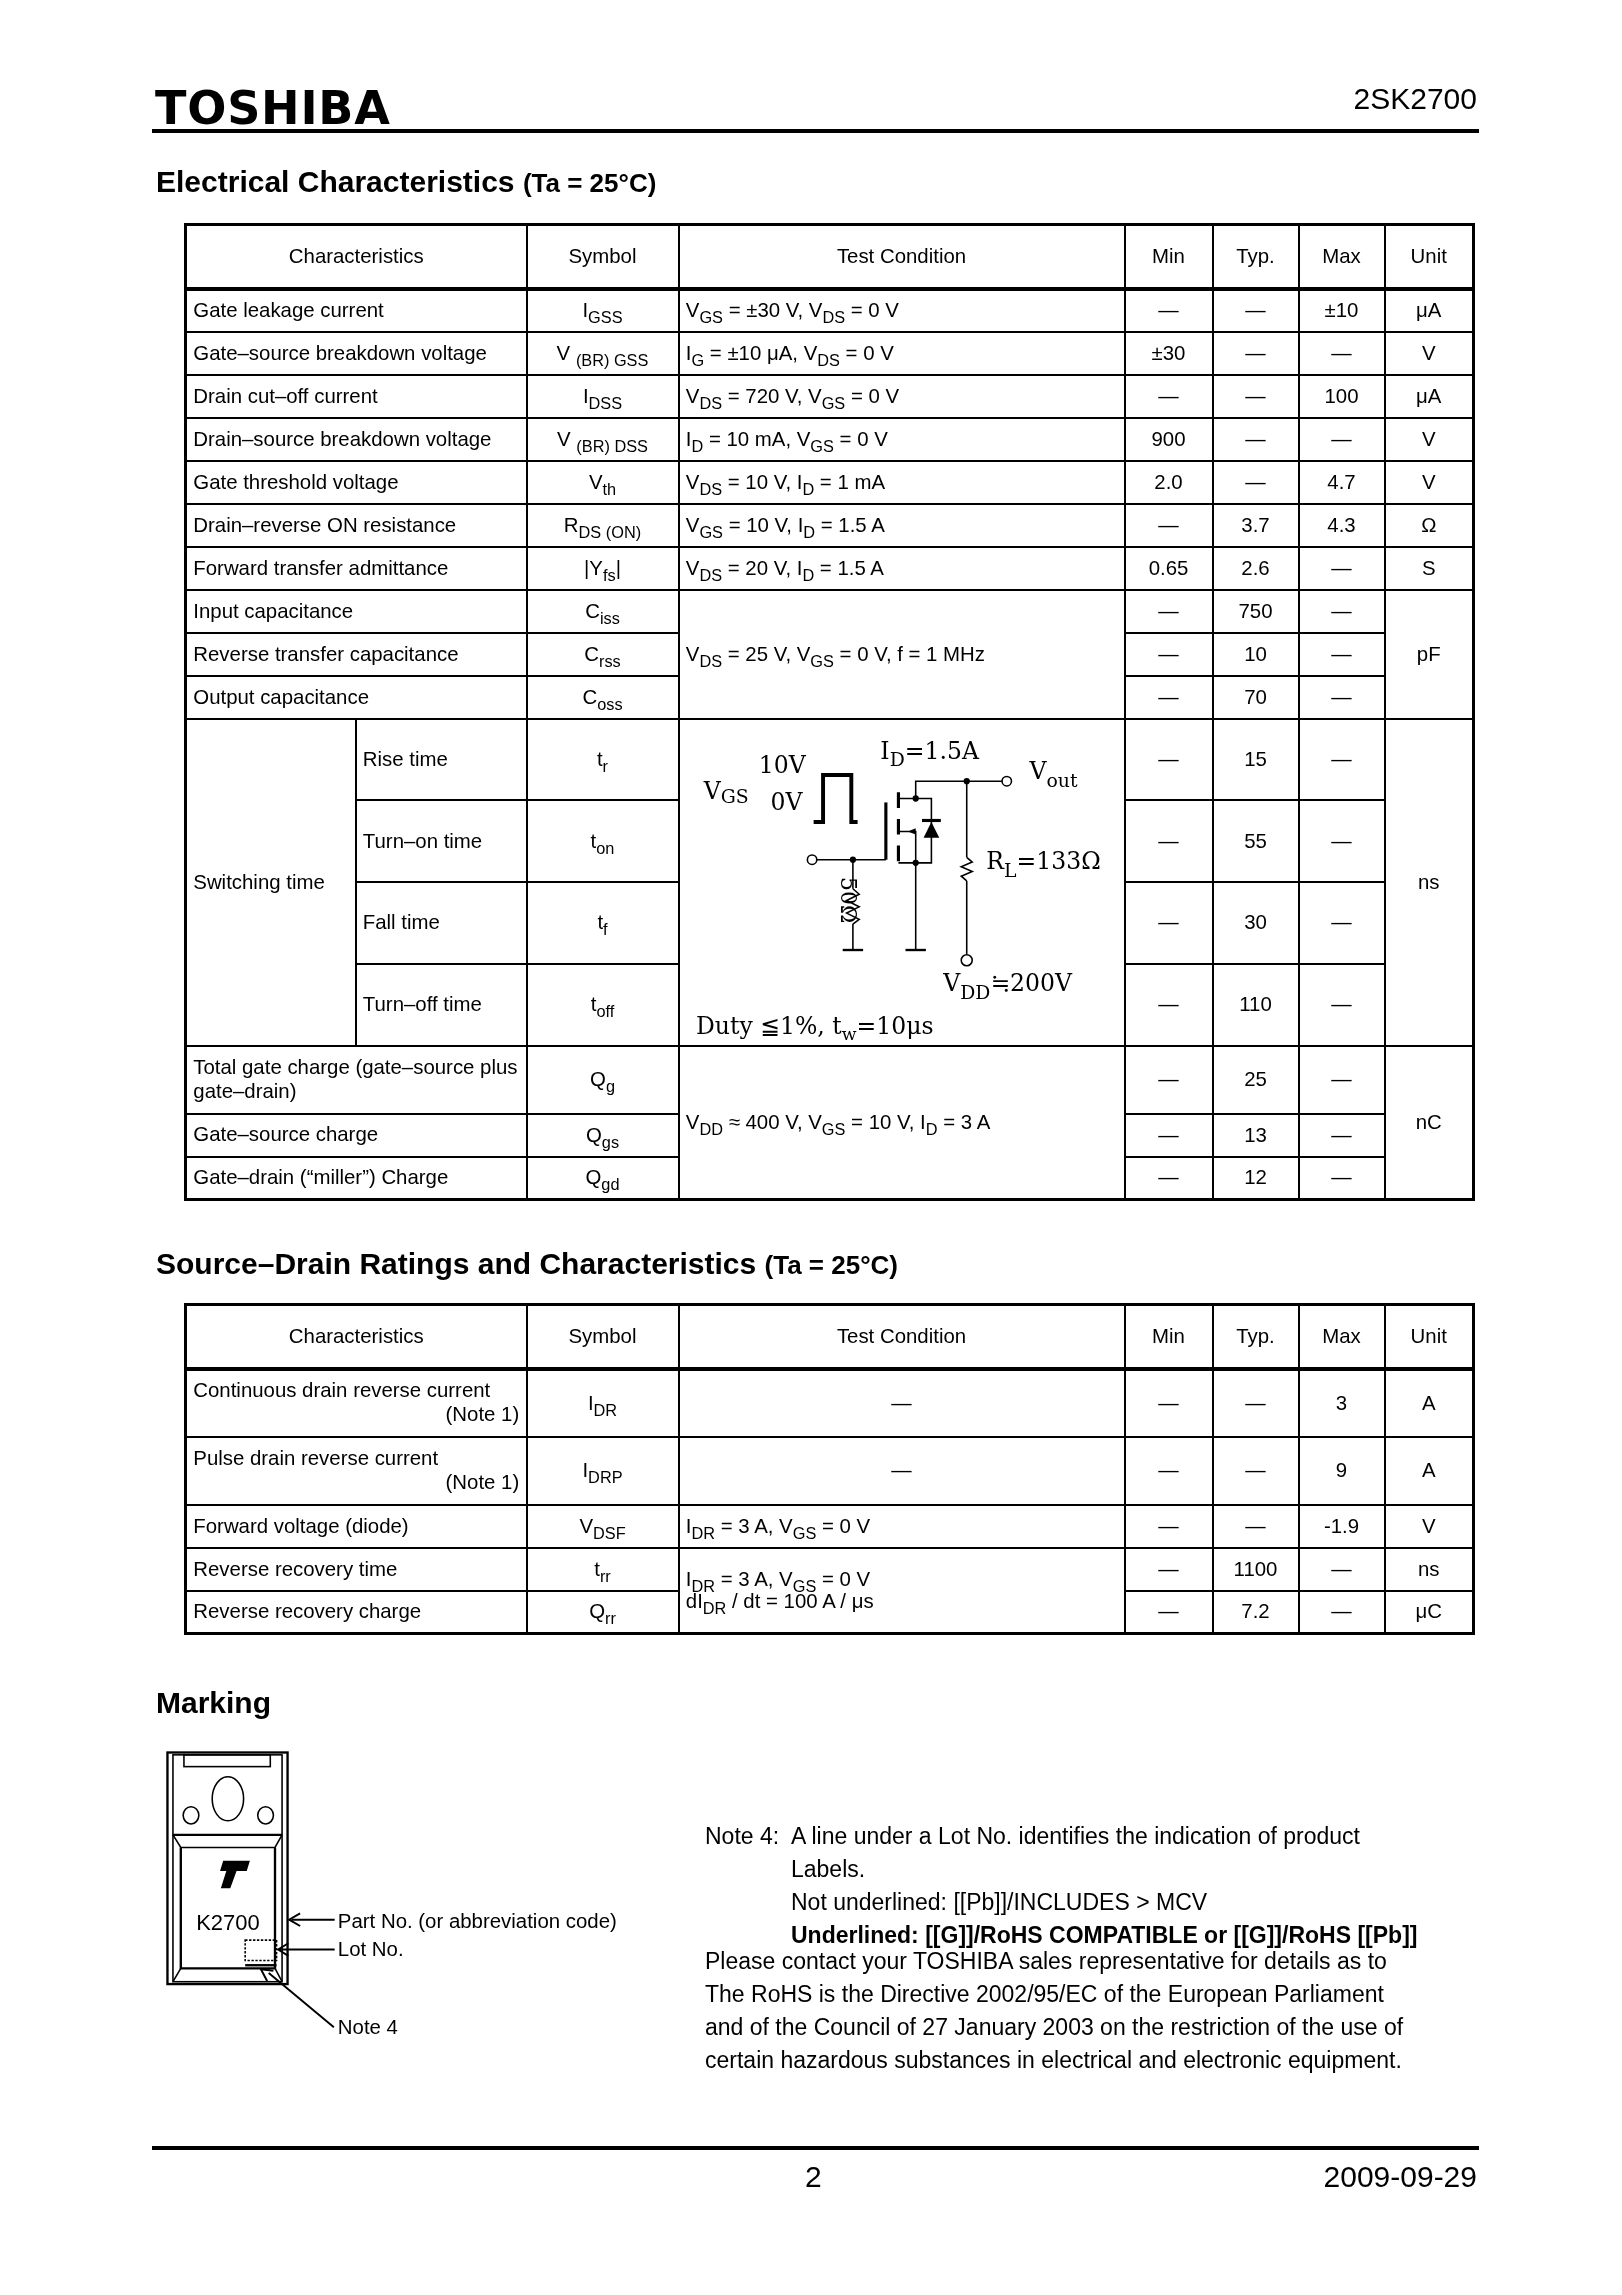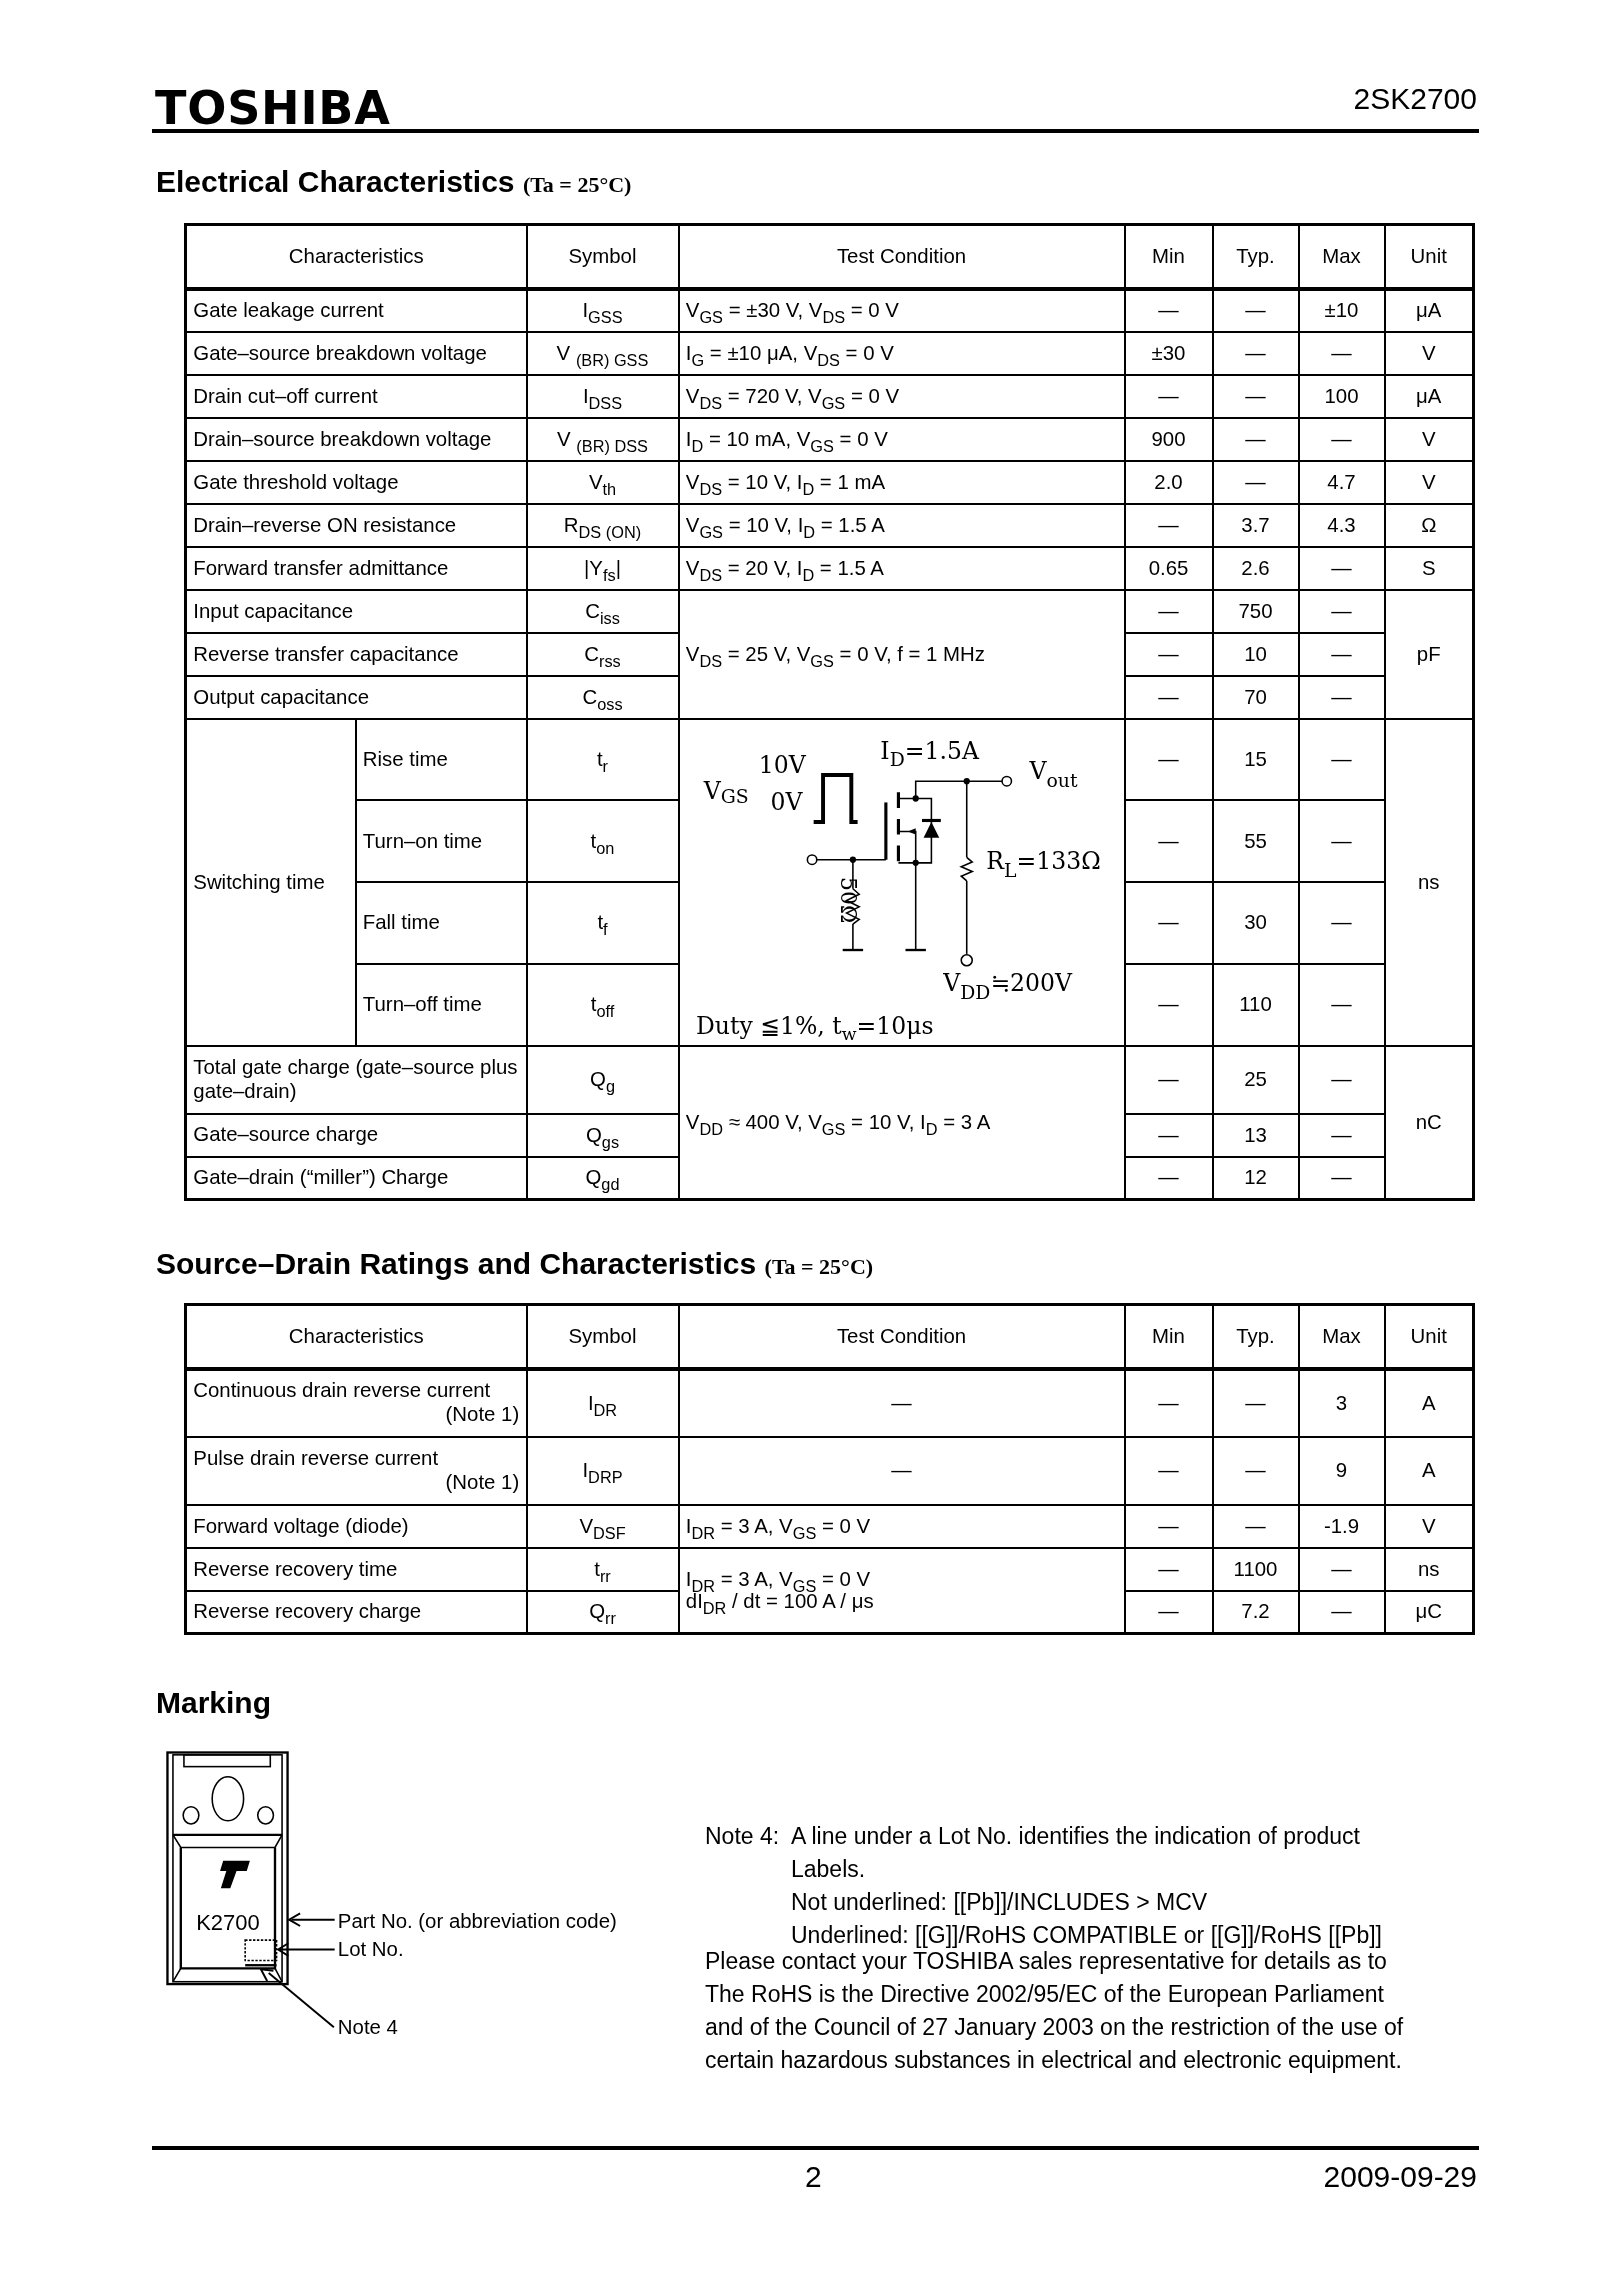--- a/index.html
+++ b/index.html
@@ -3,21 +3,21 @@
 <meta charset="utf-8">
 <style>
   html, body { margin:0; padding:0; background:#ffffff; }
   body { width:1623px; height:2295px; position:relative; font-family:"Liberation Sans", sans-serif; color:#000; overflow:hidden; }
   .abs { position:absolute; }
   .logo { left:155px; top:80px; font-family:"DejaVu Sans", sans-serif; font-weight:bold; font-size:47px; letter-spacing:0.8px; transform:scaleX(0.98); transform-origin:left; }
   .partno { right:146px; top:82px; font-size:30px; }
   .hrule-top { left:152px; top:129px; width:1327px; height:3.9px; background:#000; }
   .hrule-bot { left:152px; top:2146px; width:1327px; height:3.9px; background:#000; }
   .section-title { font-weight:bold; font-size:30px; }
-  .section-title .cond { font-size:22px;font-family:Liberation Serif, serif; }
+  .section-title .cond { font-size:26px; }
   .footer-page { left:805px; top:2160px; font-size:30px; }
   .footer-date { right:146px; top:2160px; font-size:30px; }
 
   table.spec { position:absolute; border-collapse:collapse; table-layout:fixed; font-size:20.4px; border:3.9px solid #000; }
   table.spec td, table.spec th { border:2.4px solid #000; padding:0 6.3px; font-weight:normal; vertical-align:middle; }
   table.spec thead th { border-bottom:4.7px solid #000; }
   .c { text-align:center; }
   .l { text-align:left; }
   sub { font-size:0.8em; vertical-align:-0.35em; line-height:0; }
   .note-right { display:block; text-align:right; }
@@ -351,21 +351,21 @@
   <text x="230" y="366" font-family="Liberation Sans, sans-serif" font-size="26">Note 4</text>
 </svg>
 
 <div class="abs marking-text" style="left:705px; top:1795px; width:777px;">
   <div style="display:flex;margin-top:25px;">
     <span style="width:86px;">Note 4:</span>
     <span>A line under a Lot No. identifies the indication of product</span>
   </div>
   <div style="padding-left:86px;">Labels.</div>
   <div style="padding-left:86px;">Not underlined: [[Pb]]/INCLUDES &gt; MCV</div>
-  <div style="padding-left:86px;">Underlined: [[G]]/RoHS COMPATIBLE or [[G]]/RoHS [[Pb]]</div>
+  <div style="padding-left:86px;font-weight:bold;">Underlined: [[G]]/RoHS COMPATIBLE or [[G]]/RoHS [[Pb]]</div>
 </div>
 
 <div class="abs marking-text" style="left:705px; top:1945px; width:785px;">
   <div>Please contact your TOSHIBA sales representative for details as to</div>
   <div>The RoHS is the Directive 2002/95/EC of the European Parliament</div>
   <div>and of the Council of 27 January 2003 on the restriction of the use of</div>
   <div>certain hazardous substances in electrical and electronic equipment.</div>
 </div>
 
 <div class="abs hrule-bot"></div>

